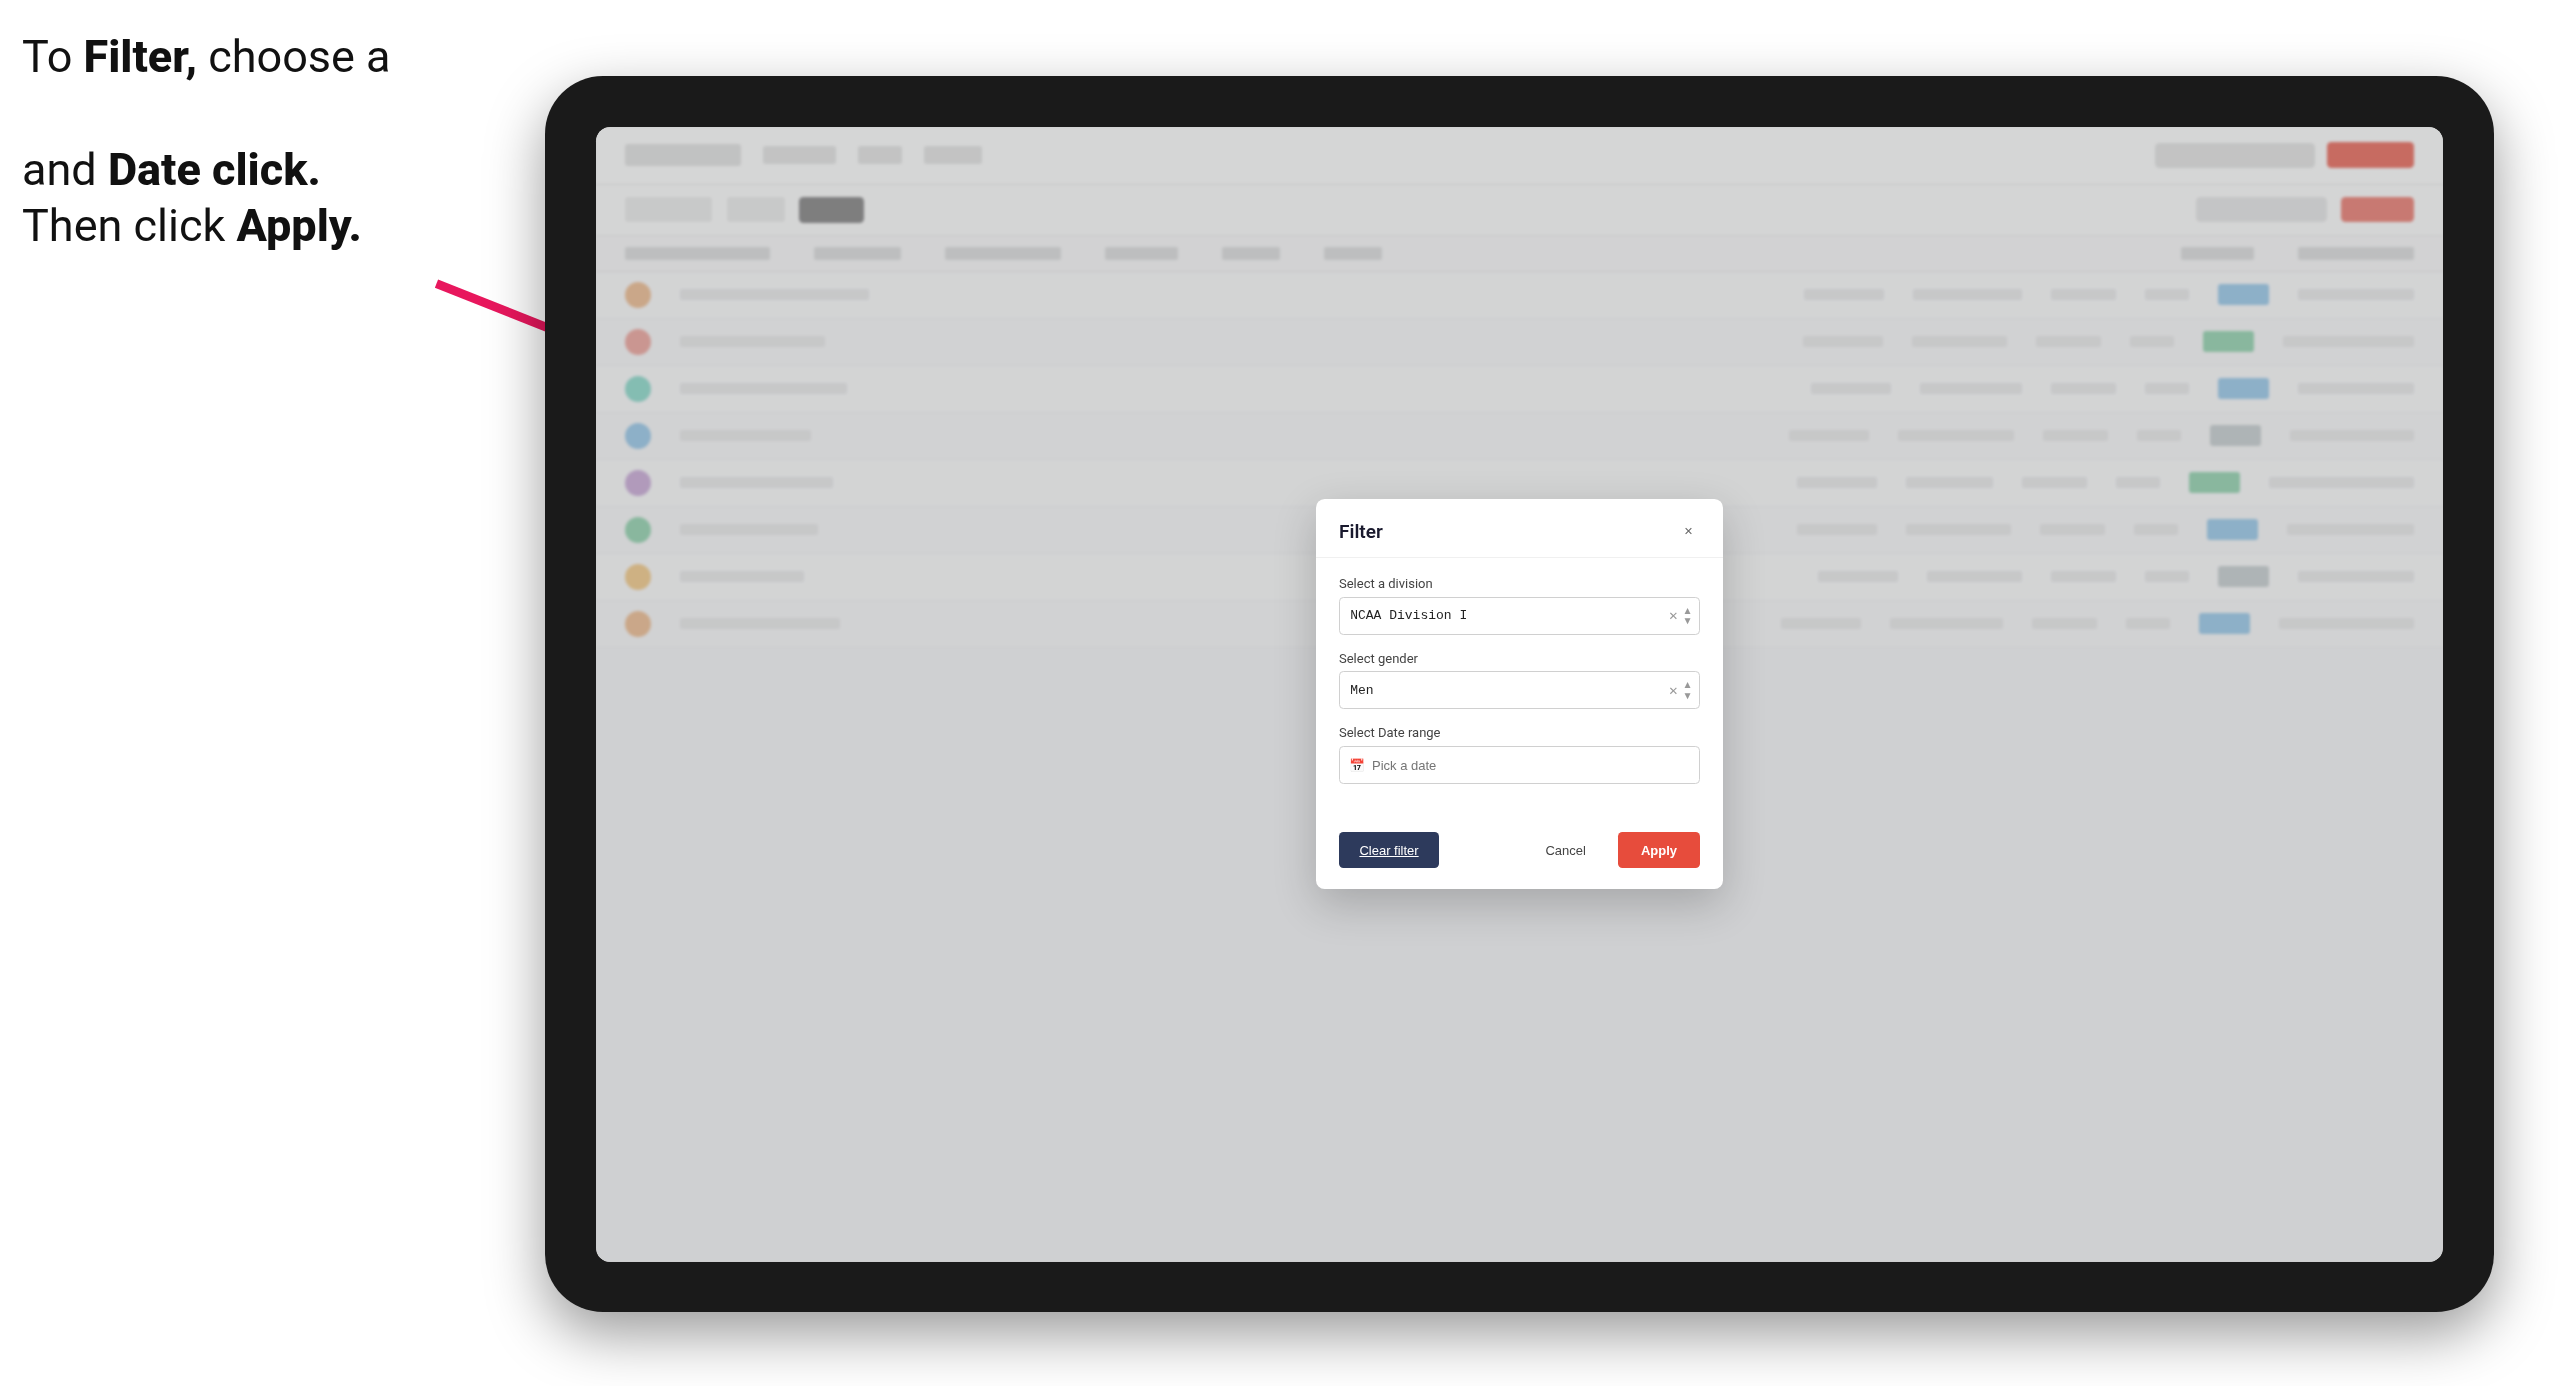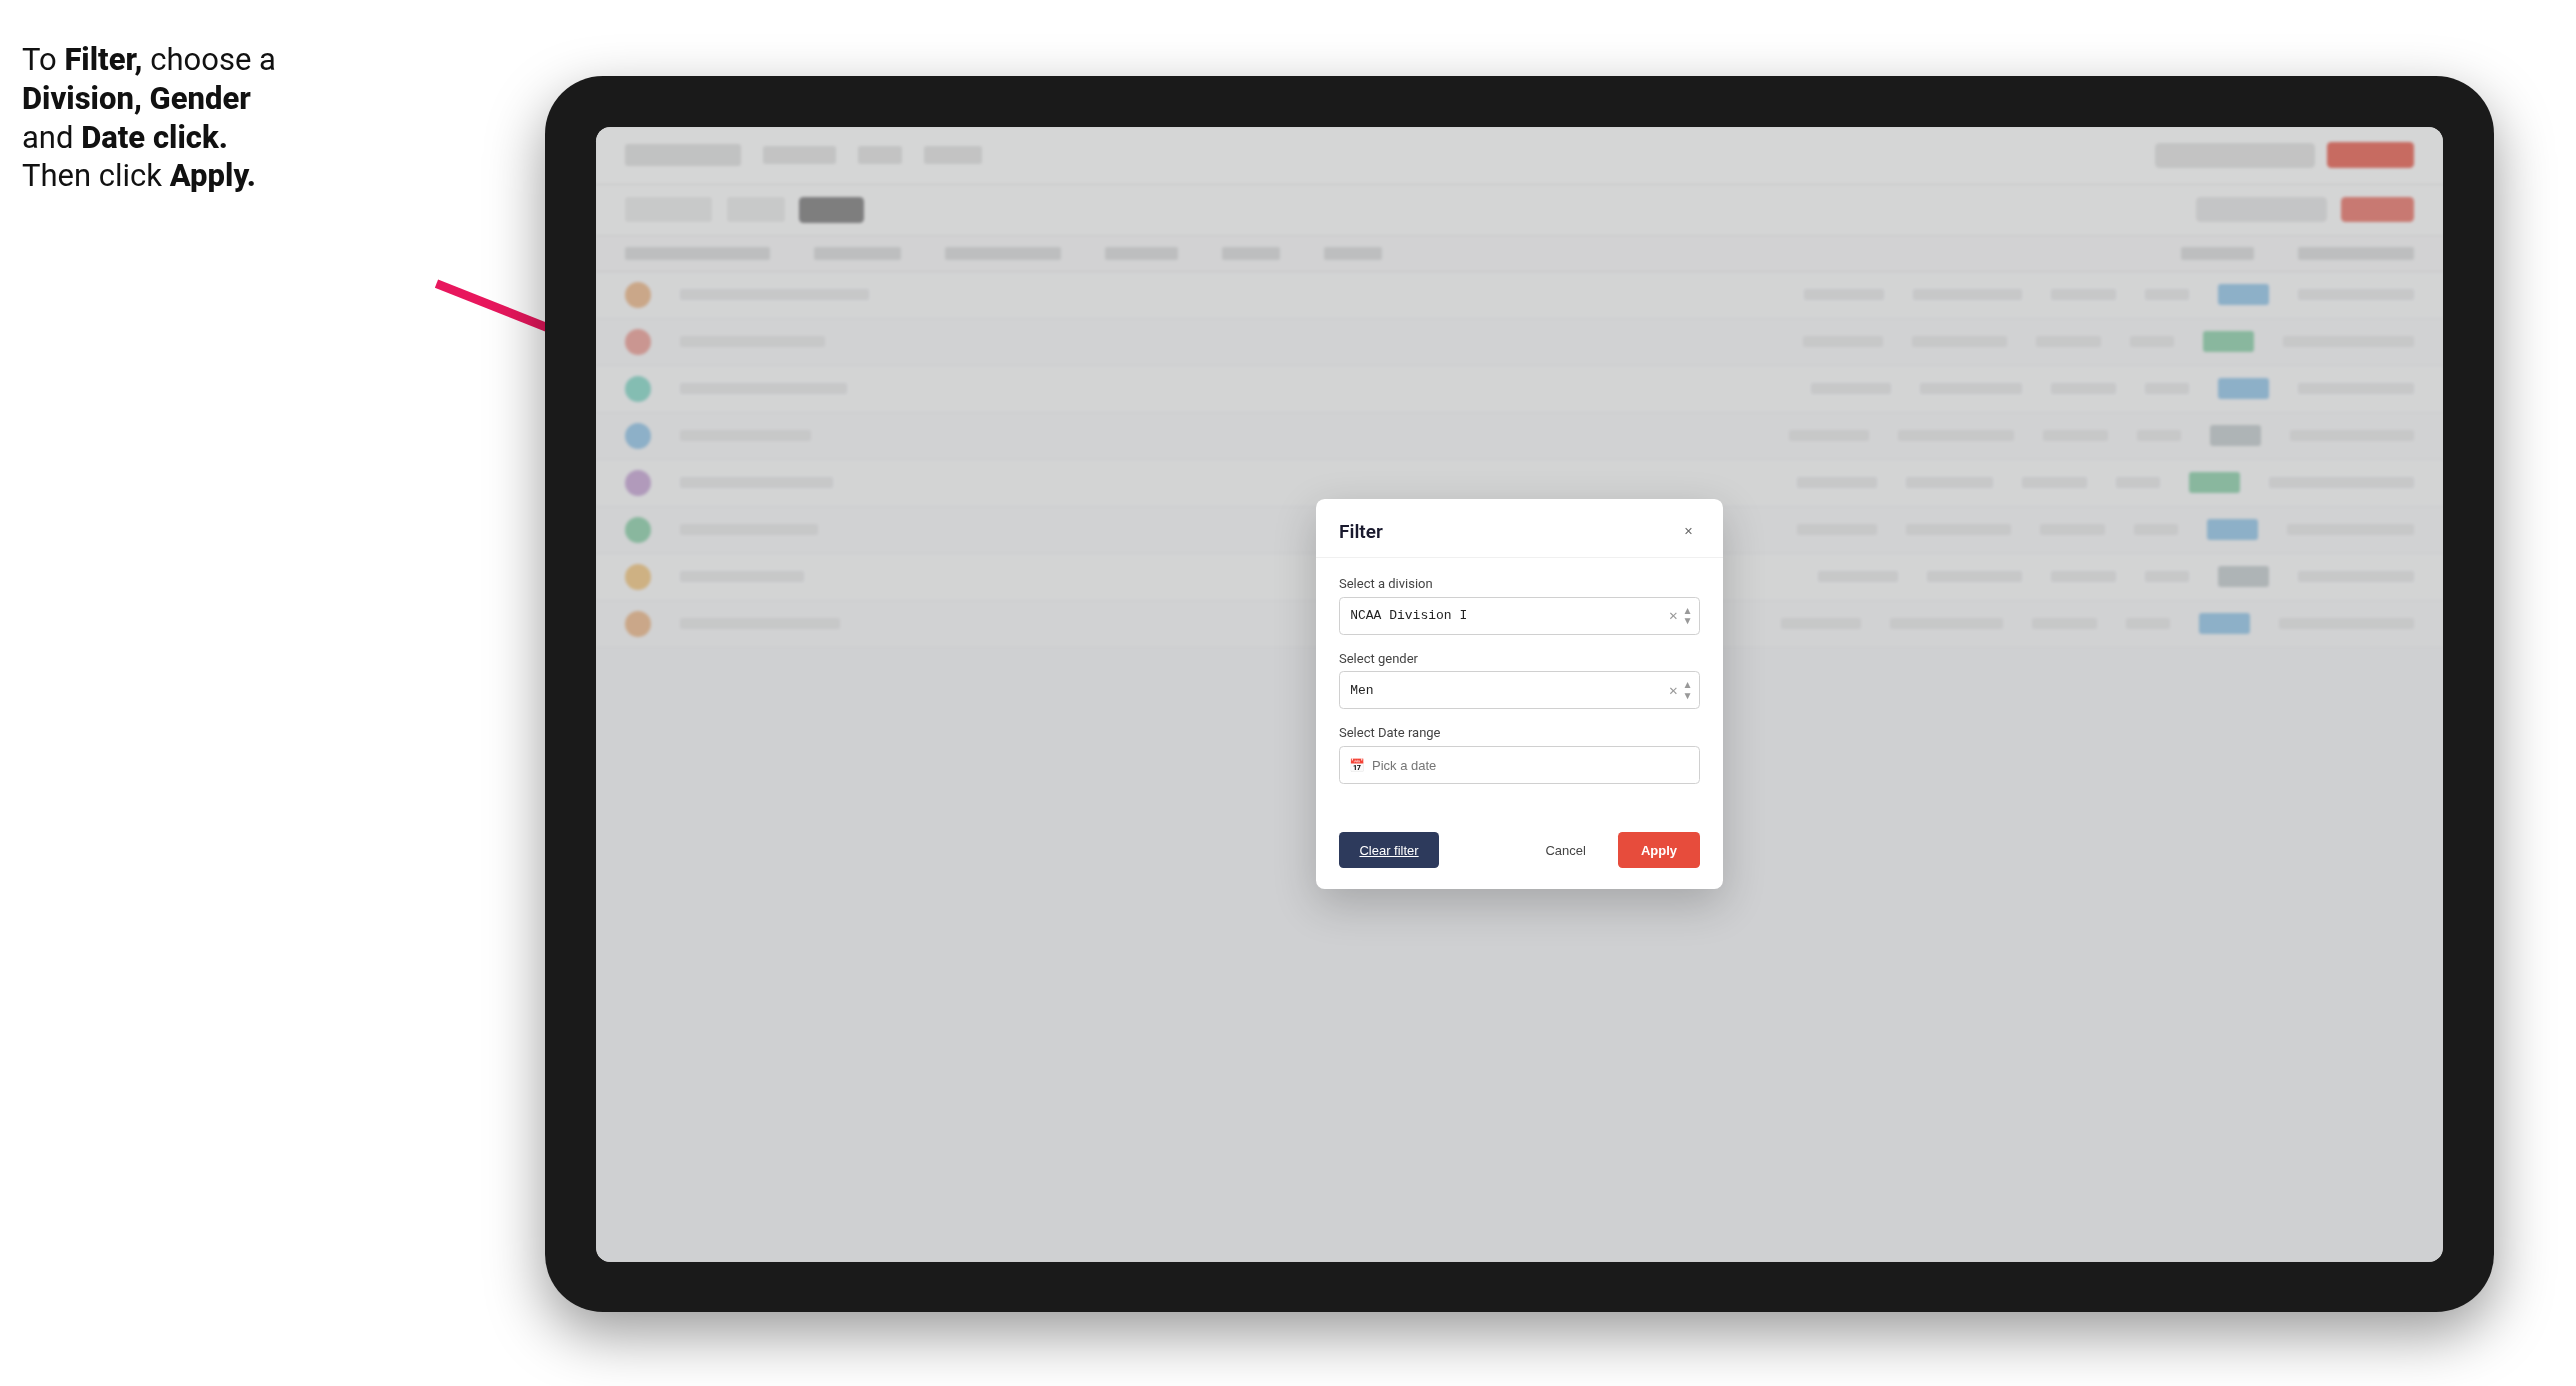--- a/index.html
+++ b/index.html
@@ -11,24 +11,23 @@
       position: relative;
       overflow: hidden;
     }
 
     
     .instruction-area {
       position: absolute;
       top: 29px;
       left: 22px;
       width: 422px;
-      font-size: 31px;
+      font-size: 45px;
       line-height: 1.25;
       color: #111;
-      margin-top: 12px;
     }
     .instruction-area .bold { font-weight: 800; }
 
     
     .arrow-overlay {
       position: absolute;
       top: 0;
       left: 0;
       width: 2576px;
       height: 1386px;
@@ -397,21 +396,21 @@
 
     .badge-blue { background: #3498db; }
     .badge-green { background: #27ae60; }
     .badge-gray { background: #95a5a6; }
   </style>
 </head>
 <body>
 
 <div class="instruction-area">
   <span>To <span class="bold">Filter,</span> choose a</span><br>
-  <span class="bold">Division, Gender</span><br>
+  <br>
   <span>and <span class="bold">Date click.</span></span><br>
   <span>Then click <span class="bold">Apply.</span></span>
 </div>
 
 <svg class="arrow-overlay" viewBox="0 0 3542 1906">
   <defs>
     <marker id="arrowhead" markerWidth="10" markerHeight="7" refX="10" refY="3.5" orient="auto">
       <polygon points="0 0, 10 3.5, 0 7" fill="#e8175d"></polygon>
     </marker>
   </defs>

